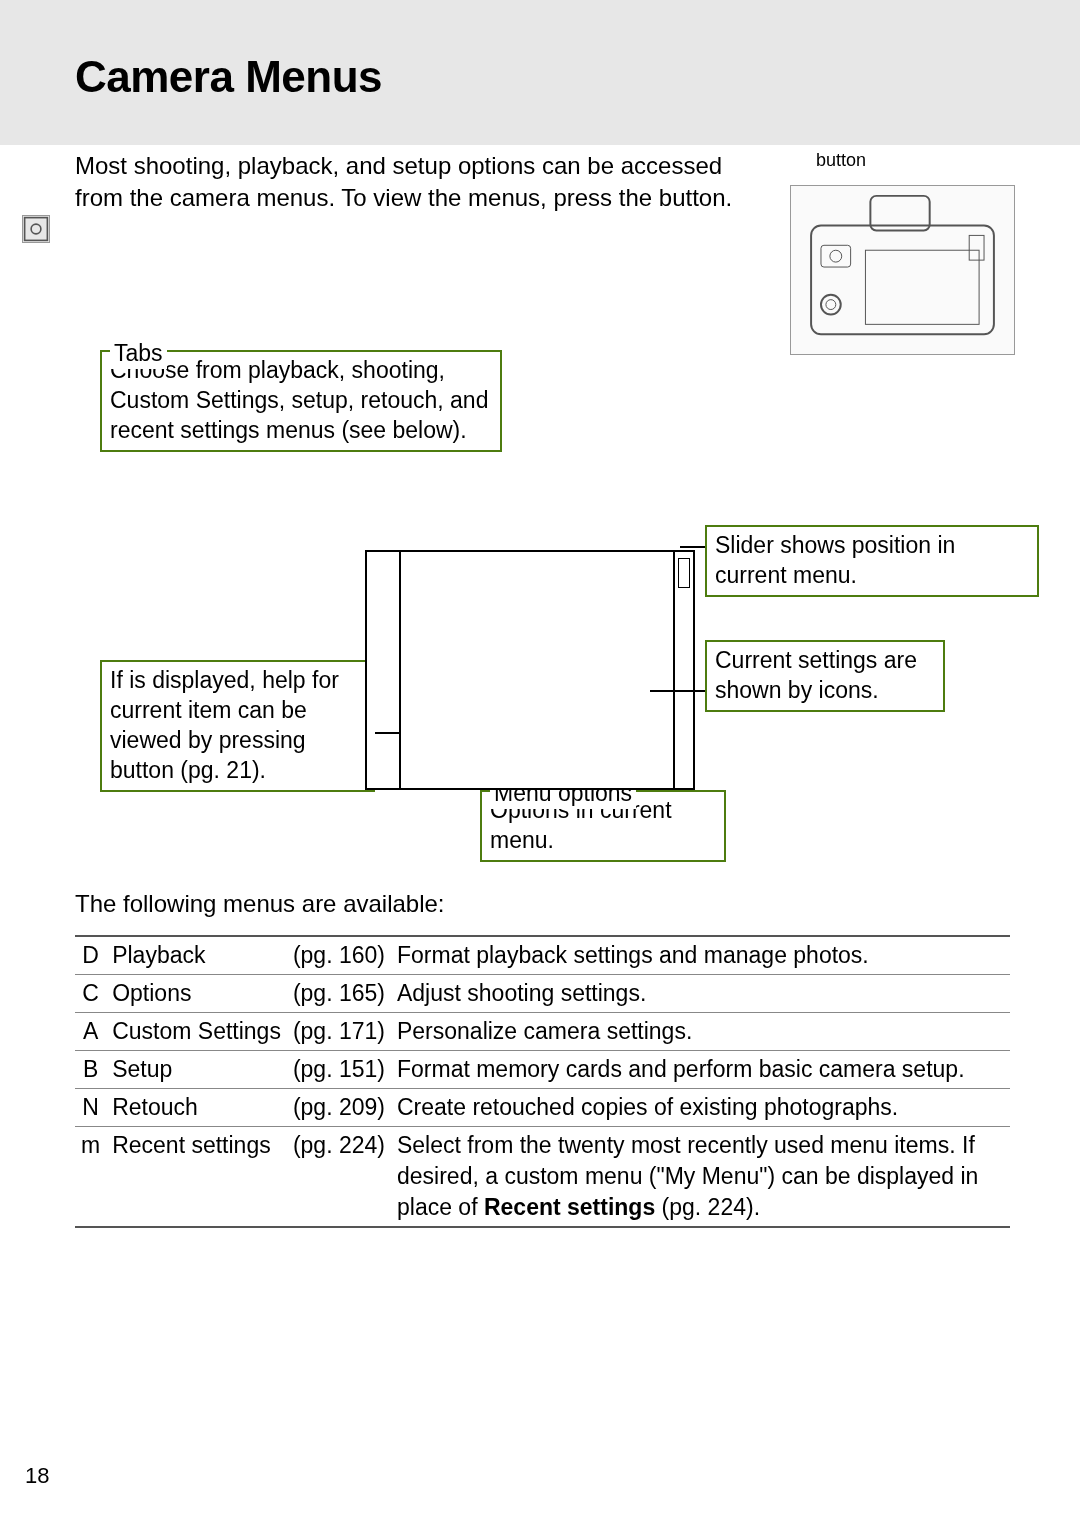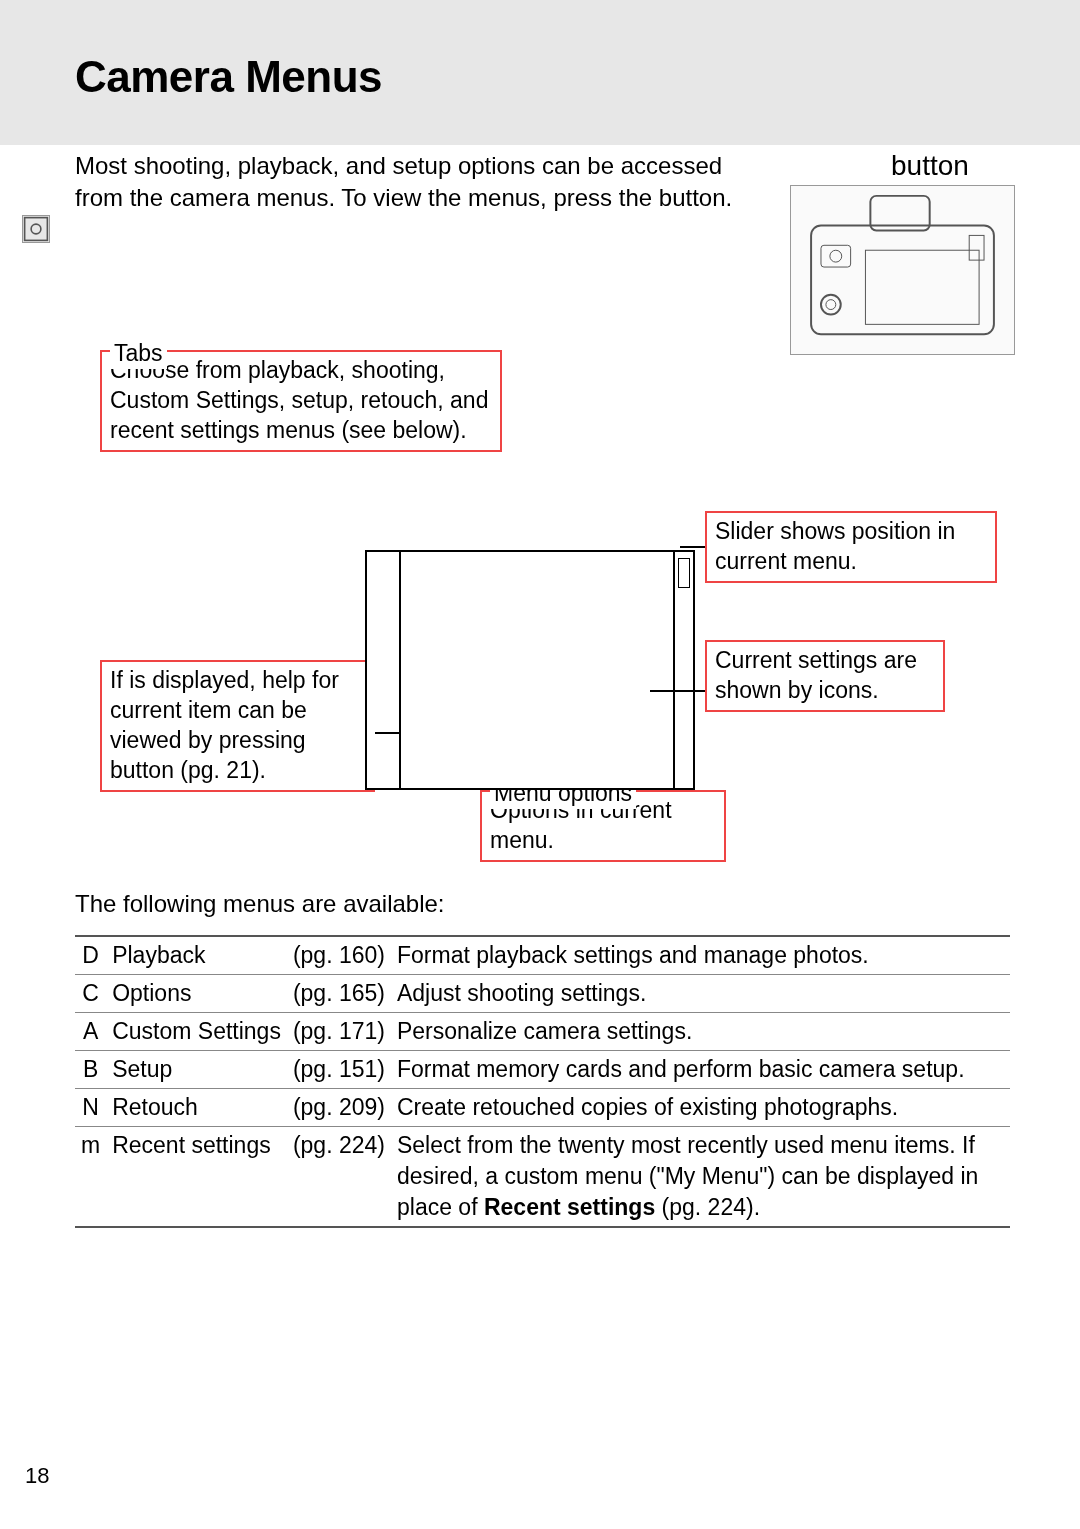--- a/index.html
+++ b/index.html
@@ -44,50 +44,50 @@
     position: absolute;
     top: 150px;
     left: 75px;
     width: 685px;
     font-size: 24px;
     line-height: 1.35;
   }
   .camera-caption {
     position: absolute;
     top: 150px;
-    left: 891px;
-    font-size: 28px;
+    left: 816px;
+    font-size: 18px;
   }
   .camera-illustration {
     position: absolute;
     top: 185px;
     left: 790px;
     width: 225px;
     height: 170px;
     border: 1px solid #999;
     background: #fafafa;
   }
   .camera-illustration svg { width: 100%; height: 100%; }
   .diagram-area {
     position: absolute;
     top: 350px;
     left: 100px;
     width: 900px;
     height: 500px;
   }
   .callout {
     position: absolute;
-    border: 2px solid #ef4444;
+    border: 2px solid #4d7c0f;
     padding: 4px 8px;
     font-size: 23px;
     line-height: 1.3;
     background: #fff;
   }
   .callout-tabs { top: 0; left: 0; width: 402px; }
-  .callout-slider { top: 161px; left: 605px; width: 292px; }
+  .callout-slider { top: 175px; left: 605px; width: 334px; }
   .callout-settings { top: 290px; left: 605px; width: 240px; }
   .callout-help { top: 310px; left: 0; width: 275px; }
   .callout-menuopts { top: 440px; left: 380px; width: 246px; }
   .lead-line {
     position: absolute;
     background: #000;
   }
   .menu-screen {
     position: absolute;
     top: 200px;

